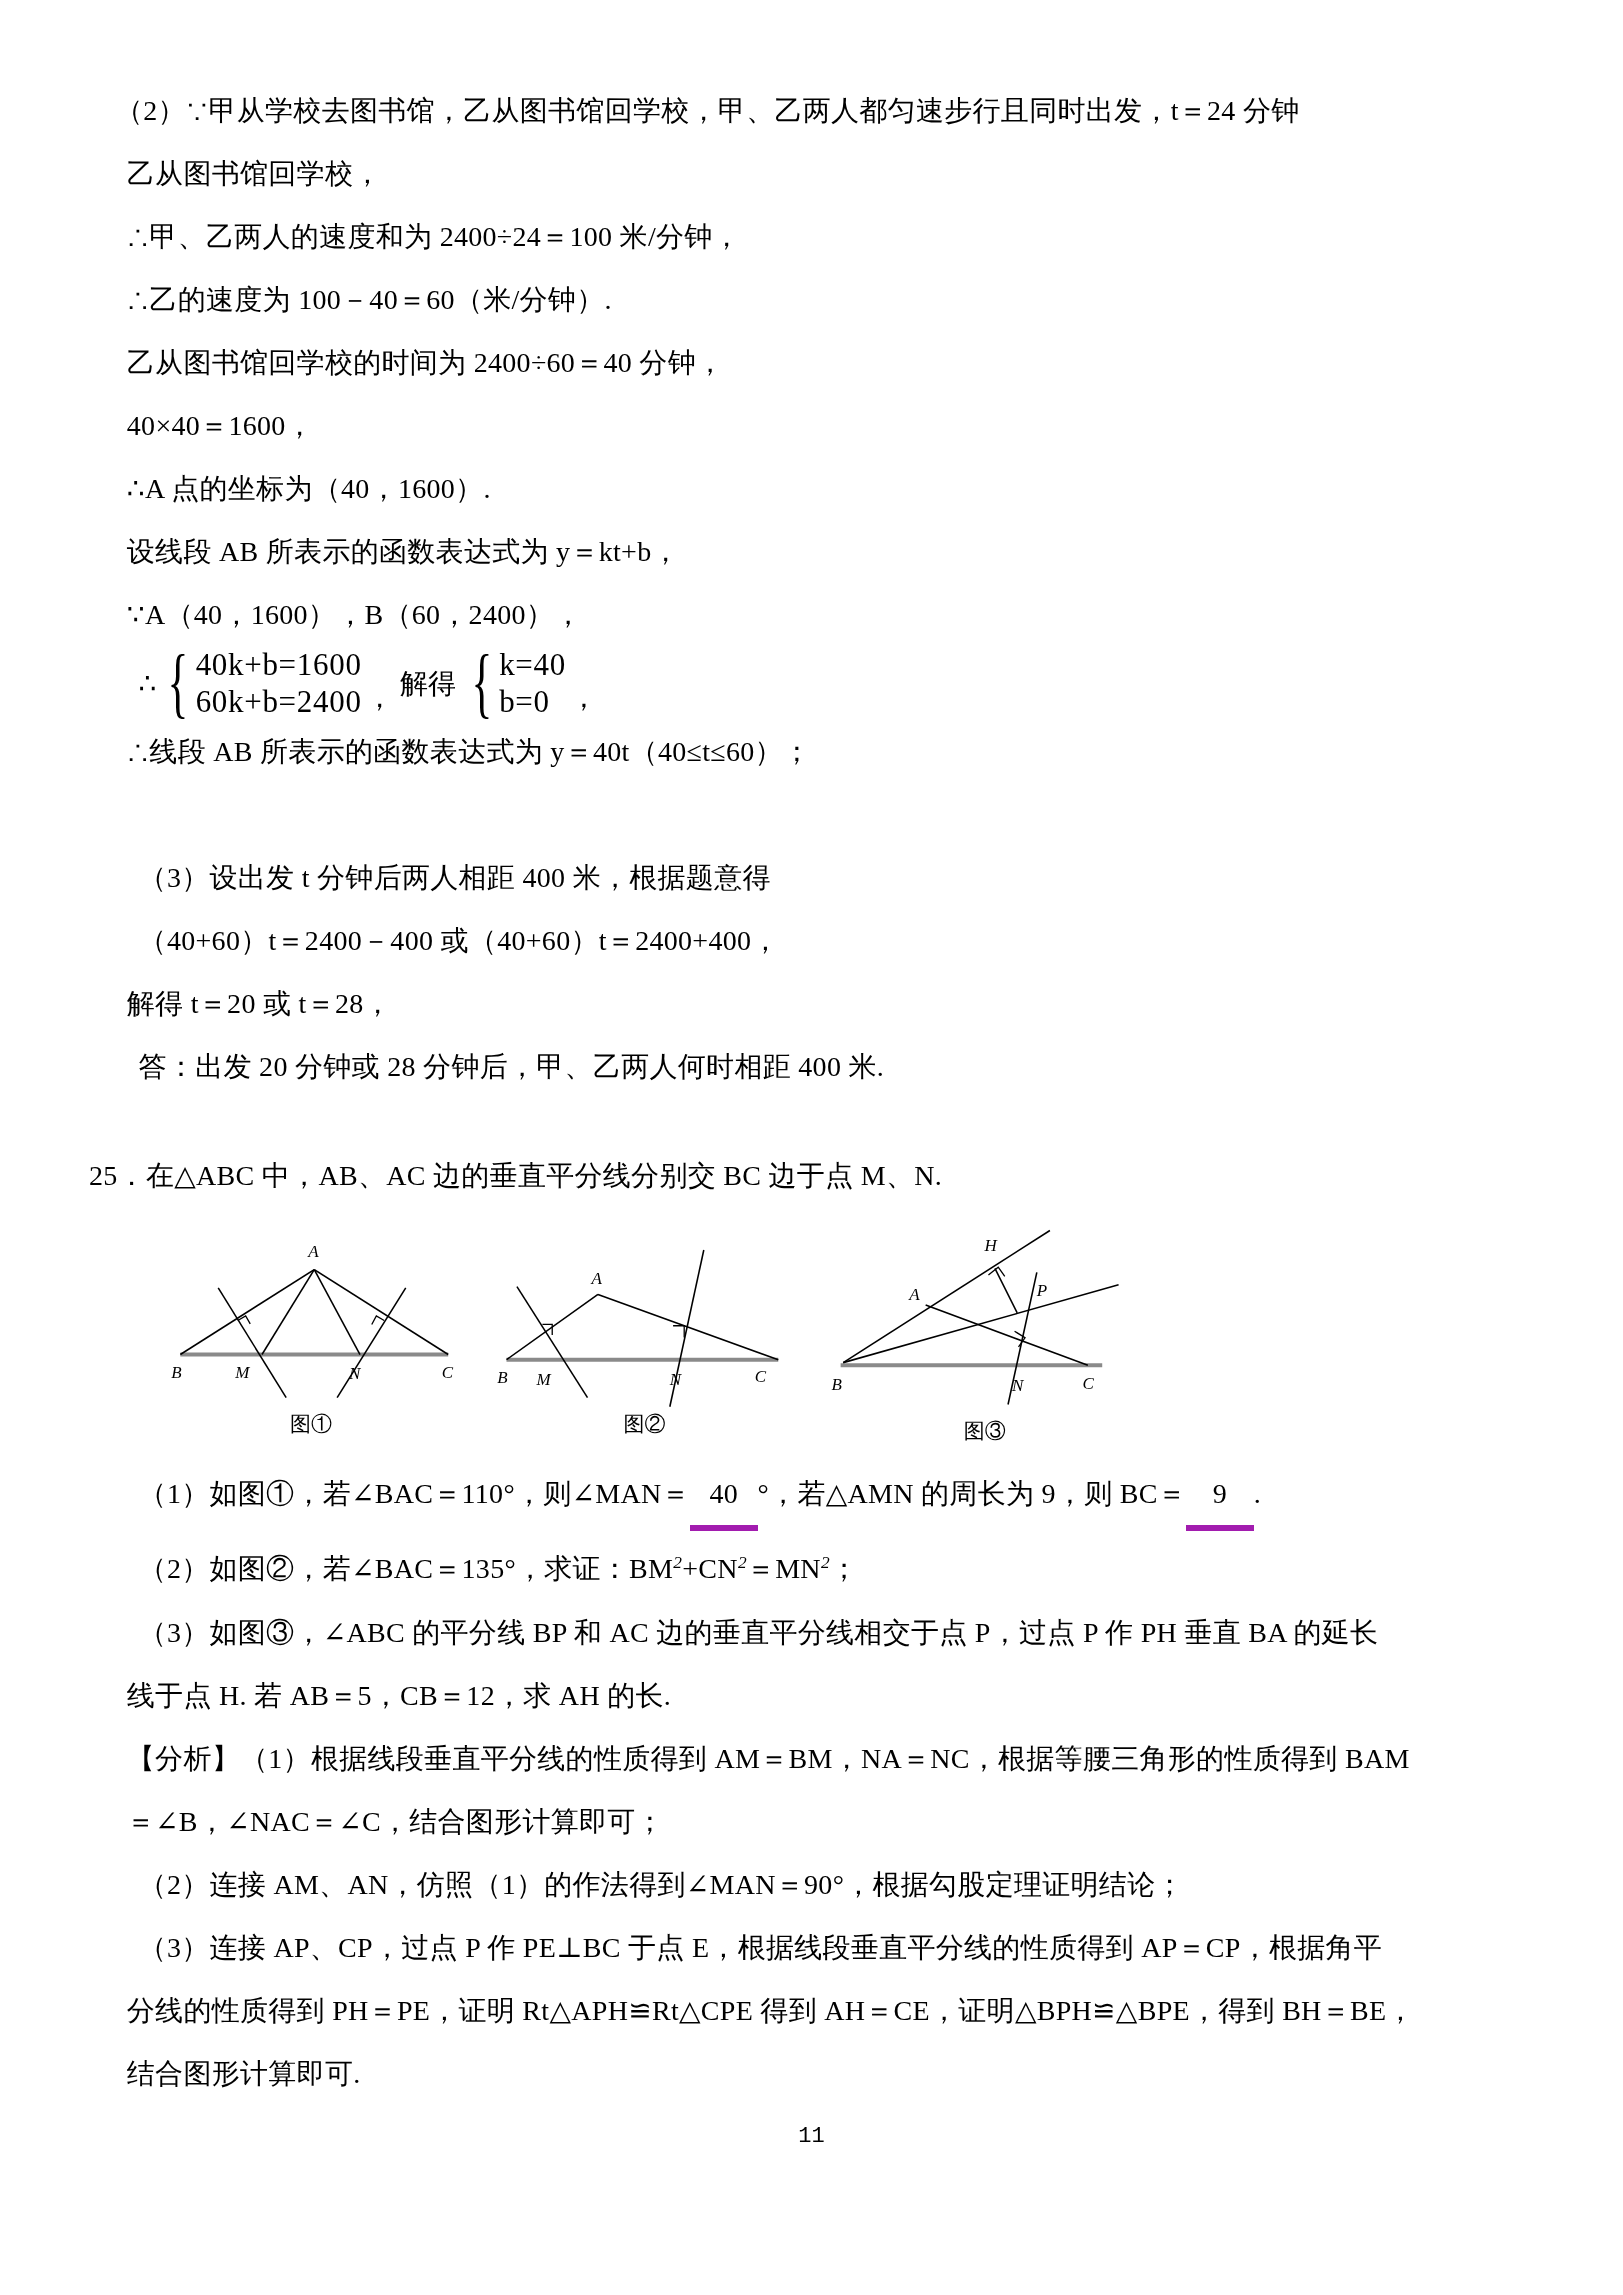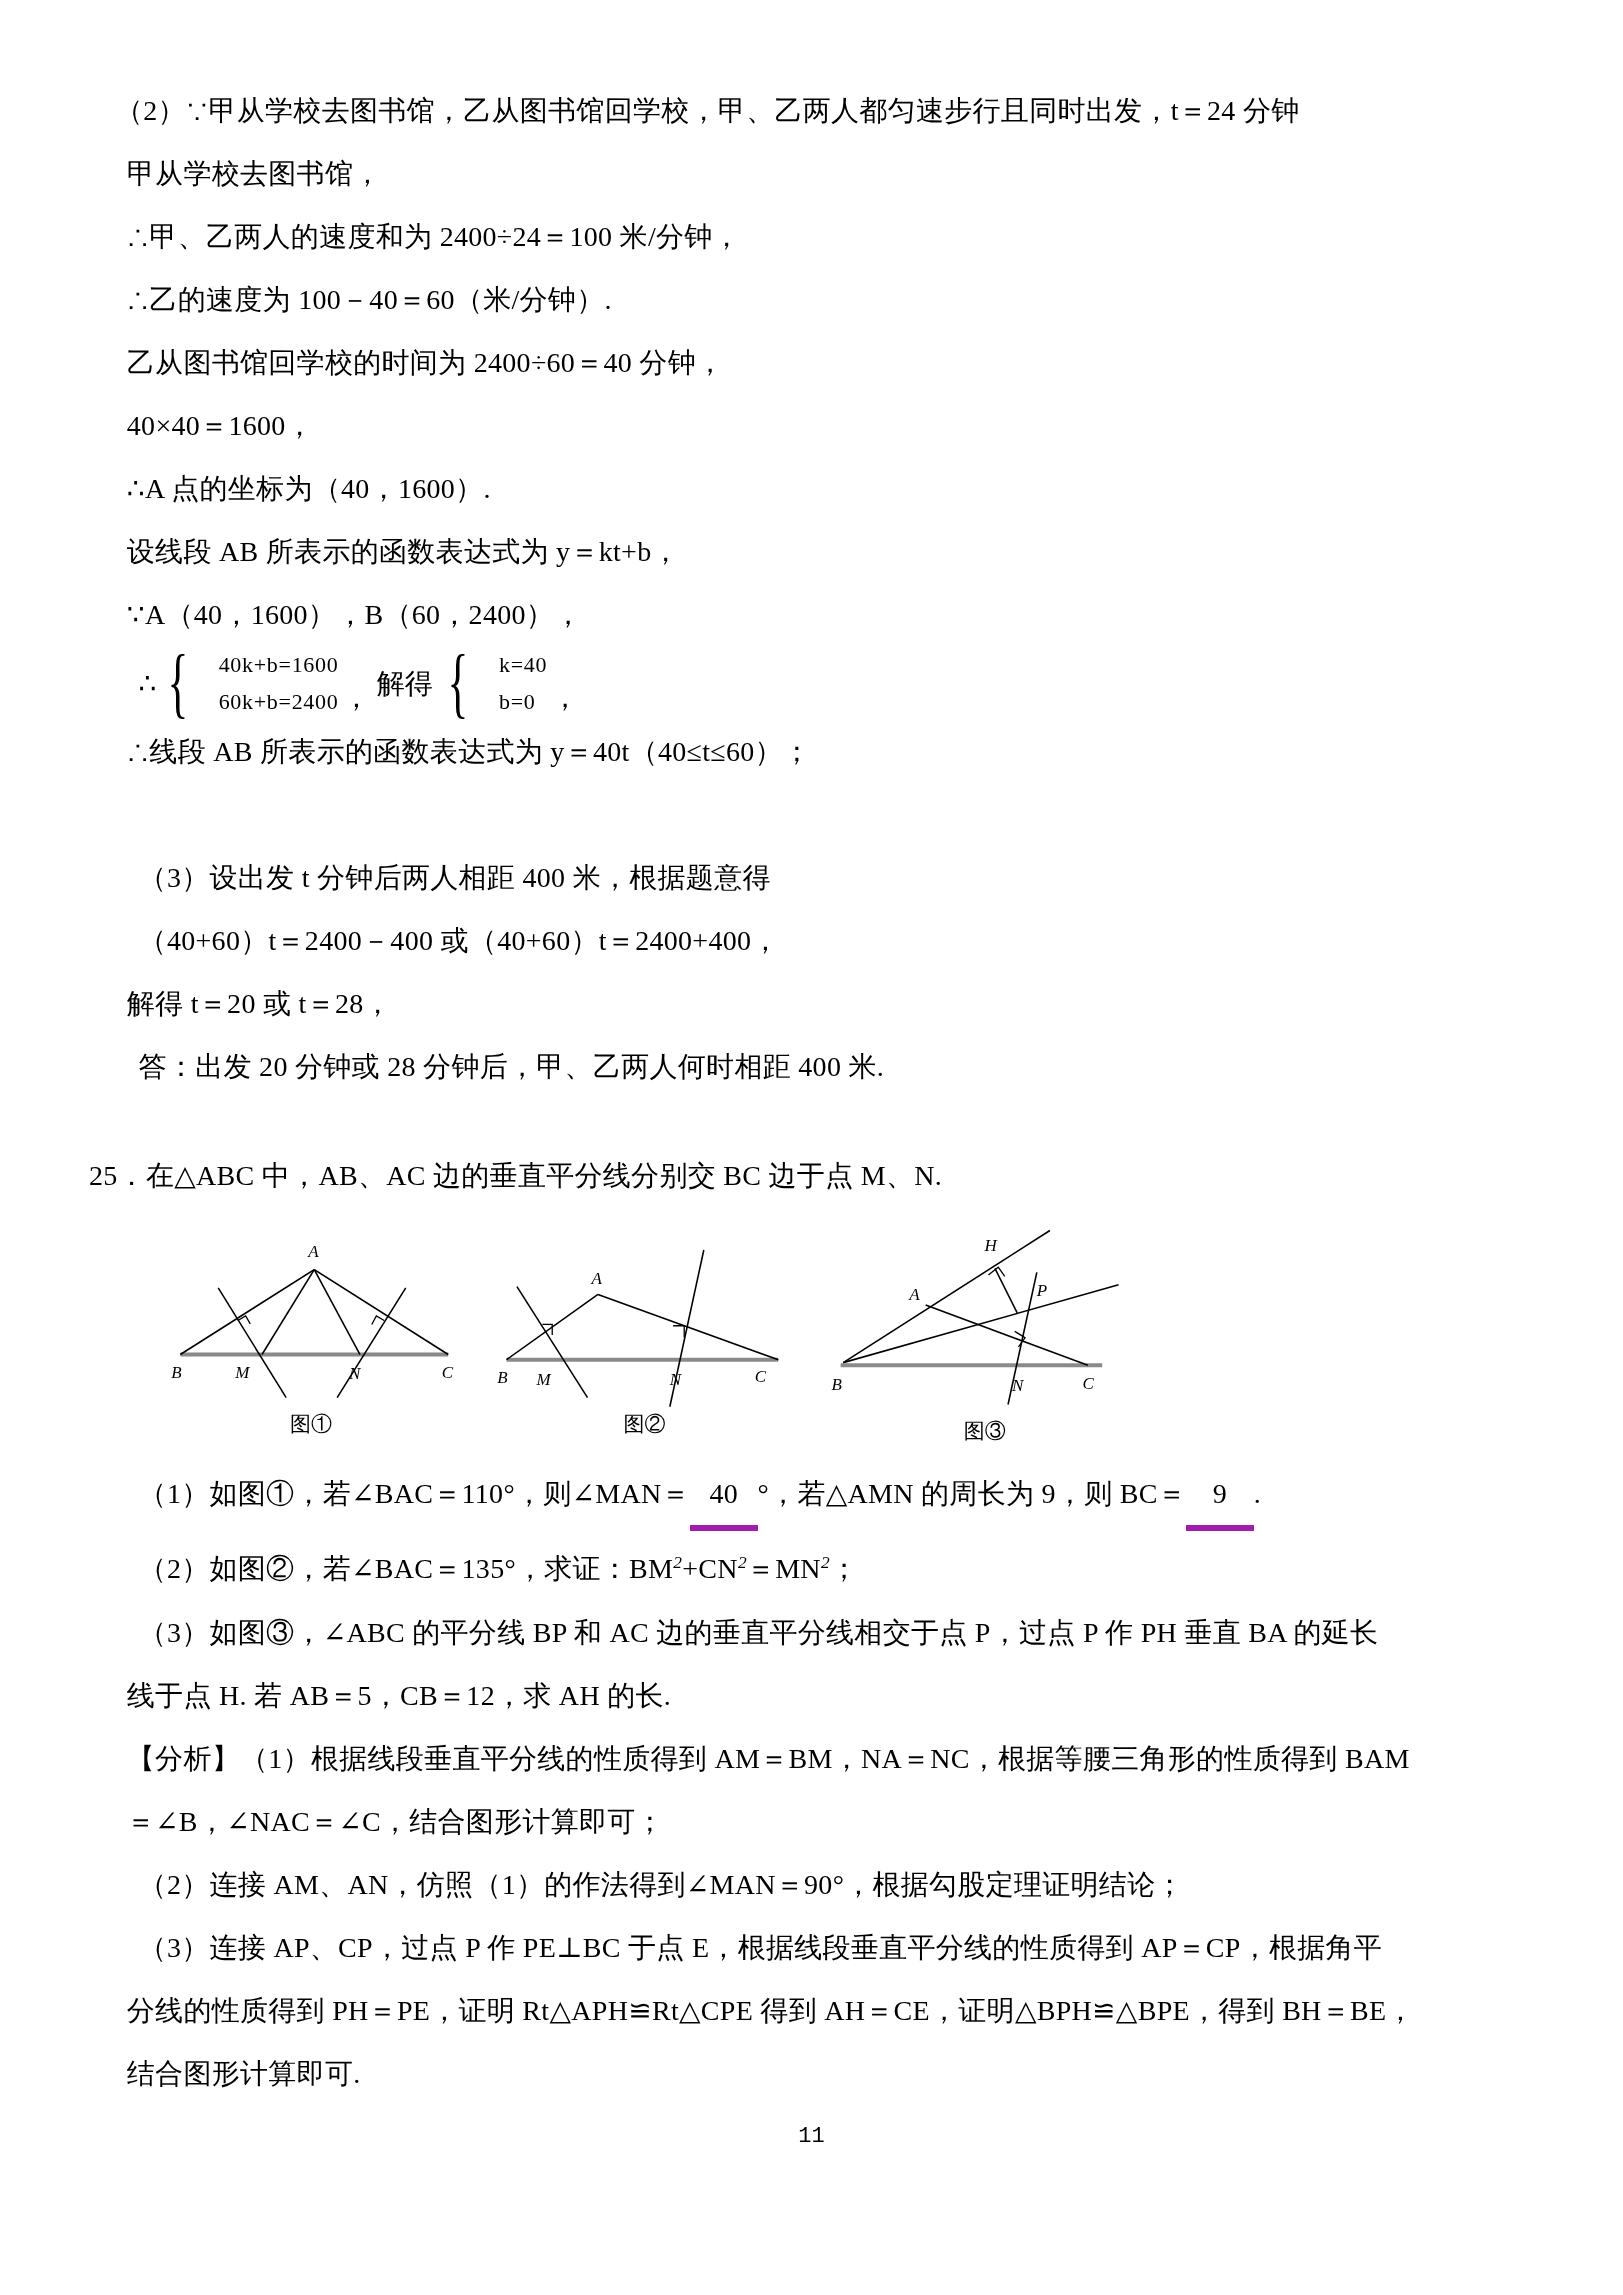--- a/index.html
+++ b/index.html
@@ -57,26 +57,25 @@
     display: inline-block;
     font-size: 79px;
     line-height: 0.78;
     font-family: "Liberation Serif", "DejaVu Serif", serif;
     font-weight: 300;
     transform: scaleX(0.55);
     margin: 0 -5.2px 0 0;
   }
   .eqstack {
     display: inline-block;
-    font-size: 22px;
+    font-size: 31px;
     line-height: 37px;
     font-family: "Liberation Serif", "DejaVu Serif", serif;
     letter-spacing: 0.7px;
     padding: 0 3.9px;
-    margin-left: 23px;
   }
   .mid-word {
     font-size: 28px;
     padding: 0 6.5px;
     text-align: center;
   }
   .sys-comma {
     font-size: 28px;
     align-self: flex-end;
     padding-bottom: 2.6px;
@@ -129,21 +128,21 @@
     font-style: italic;
   }
 </style>
 </head>
 <body>
 
 <div class="page">
 
   <div>
     <div class="line">（2）∵甲从学校去图书馆，乙从图书馆回学校，甲、乙两人都匀速步行且同时出发，t＝24 分钟</div>
-    <div class="line indent2">甲从学校去图书馆，</div>
+    <div class="line indent2">乙从图书馆回学校，</div>
     <div class="line indent2">∴甲、乙两人的速度和为 2400÷24＝100 米/分钟，</div>
     <div class="line indent2">∴乙的速度为 100－40＝60（米/分钟）.</div>
     <div class="line indent2">乙从图书馆回学校的时间为 2400÷60＝40 分钟，</div>
     <div class="line indent2">40×40＝1600，</div>
     <div class="line indent2">∴A 点的坐标为（40，1600）.</div>
     <div class="line indent2">设线段 AB 所表示的函数表达式为 y＝kt+b，</div>
     <div class="line indent2">∵A（40，1600），B（60，2400），</div>
 
     <div class="sys-row">
       <span class="therefore-tall">∴</span>

